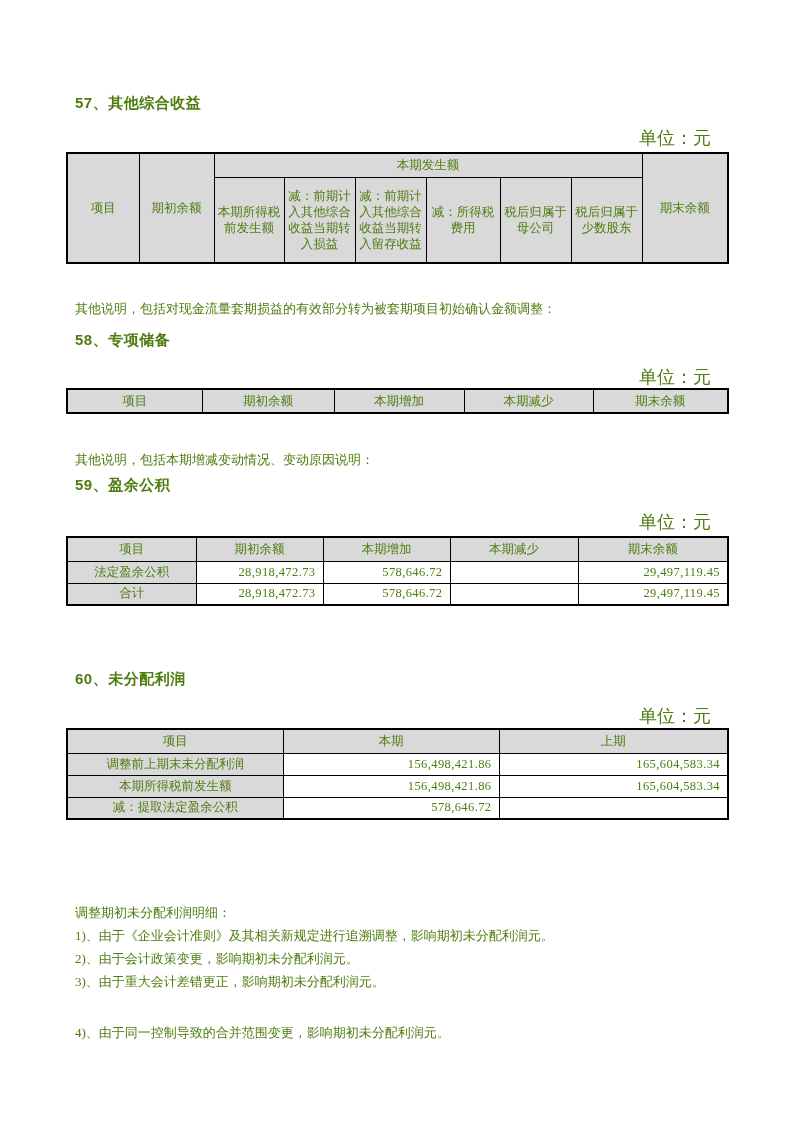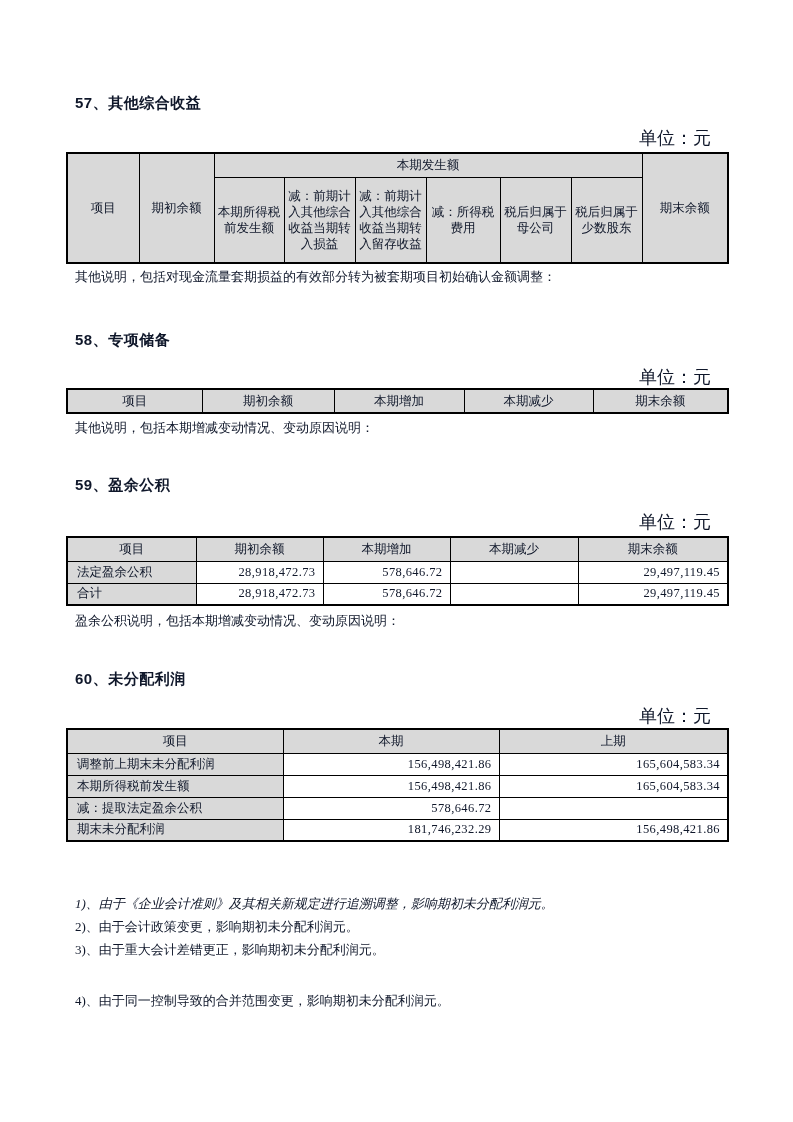--- a/index.html
+++ b/index.html
@@ -1,36 +1,36 @@
 <!DOCTYPE html>
 <html><head>
 <meta charset="utf-8">
 <style>
   html,body{margin:0;padding:0;background:#ffffff;}
   .page{
     position:relative;
     width:793px;height:1122px;
     background:#ffffff;
-    color:#0f172a;
+    color:#4d7c0f;
     font-family:"Liberation Serif","DejaVu Serif",serif;
     overflow:hidden;
   }
   .sec-title{
     position:absolute;left:75px;
     font-family:"Liberation Sans","DejaVu Sans",sans-serif;
     font-weight:bold;font-size:15px;line-height:18px;
     letter-spacing:0.5px;
   }
   .unit{
     position:absolute;left:66px;width:645px;
     text-align:right;font-size:18px;line-height:16px;
   }
   .note{
     position:absolute;left:75px;width:650px;
-    font-size:13px;line-height:17px;
+    font-size:13px;line-height:17px;margin-top:32px;
   }
   table.tbl{
     position:absolute;left:66px;width:661px;
     border-collapse:collapse;table-layout:fixed;
     border:2px solid #000;
     font-size:12.5px;
   }
   table.tbl th, table.tbl td{
     border:1px solid #000000;
     font-weight:normal;
@@ -38,22 +38,22 @@
     overflow:hidden;
     vertical-align:middle;
   }
   table.tbl th{
     background:#d9d9d9;
     text-align:center;
     line-height:16px;
   }
   table.tbl td.label{
     background:#d9d9d9;
-    text-align:left;
-    padding-left:9px;
+    text-align:center;
+    padding-left:3px;
   }
   table.tbl td.num{
     background:#ffffff;
     text-align:right;
     padding-right:7px;
     letter-spacing:0.4px;
   }
   .t57{top:152px;}
   .t57 tr.r1{height:24px;}
   .t57 tr.r2{height:86px;}
@@ -71,21 +71,21 @@
   .pos-note57{top:268px;}
   .pos-title58{top:331px;}
   .pos-unit58{top:369px;}
   .pos-note58{top:419px;}
   .pos-title59{top:476px;}
   .pos-unit59{top:514px;}
   .pos-note59{top:612px;}
   .pos-title60{top:670px;}
   .pos-unit60{top:708px;}
   .pos-detail-title{top:872px;}
-  .pos-d1{top:895px;font-style:italic;}
+  .pos-d1{top:895px;}
   .pos-d2{top:918px;}
   .pos-d3{top:941px;}
   .pos-d4{top:992px;}
   .pos-d5{top:986px;}
 </style>
 </head>
 <body>
 
 <div class="page">
 
@@ -177,21 +177,20 @@
       <tr class="dr">
         <td class="label">合计</td>
         <td class="num">28,918,472.73</td>
         <td class="num">578,646.72</td>
         <td class="num"></td>
         <td class="num">29,497,119.45</td>
       </tr>
     </tbody>
   </table>
 
-  <div class="note pos-note59">盈余公积说明，包括本期增减变动情况、变动原因说明：</div>
 
   <div class="sec-title pos-title60">60、未分配利润</div>
   <div class="unit pos-unit60">单位：元</div>
 
   <table class="tbl t60">
     <colgroup>
       <col style="width:216px">
         <col style="width:216px">
         <col style="width:229px">
     </colgroup>
@@ -209,26 +208,22 @@
       <tr class="dr">
         <td class="label">本期所得税前发生额</td>
         <td class="num">156,498,421.86</td>
         <td class="num">165,604,583.34</td>
       </tr>
       <tr class="dr">
         <td class="label">减：提取法定盈余公积</td>
         <td class="num">578,646.72</td>
         <td class="num"></td>
       </tr>
-      <tr class="dr">
-        <td class="label">期末未分配利润</td>
-        <td class="num">181,746,232.29</td>
-        <td class="num">156,498,421.86</td>
-      </tr>
-    </tbody>
-  </table>
-
+    </tbody>
+  </table>
+
+  <div class="note pos-detail-title">调整期初未分配利润明细：</div>
   <div class="note pos-d1">1)、由于《企业会计准则》及其相关新规定进行追溯调整，影响期初未分配利润元。</div>
   <div class="note pos-d2">2)、由于会计政策变更，影响期初未分配利润元。</div>
   <div class="note pos-d3">3)、由于重大会计差错更正，影响期初未分配利润元。</div>
   <div class="note pos-d4">4)、由于同一控制导致的合并范围变更，影响期初未分配利润元。</div>
 
 </div>
 
 </body></html>

